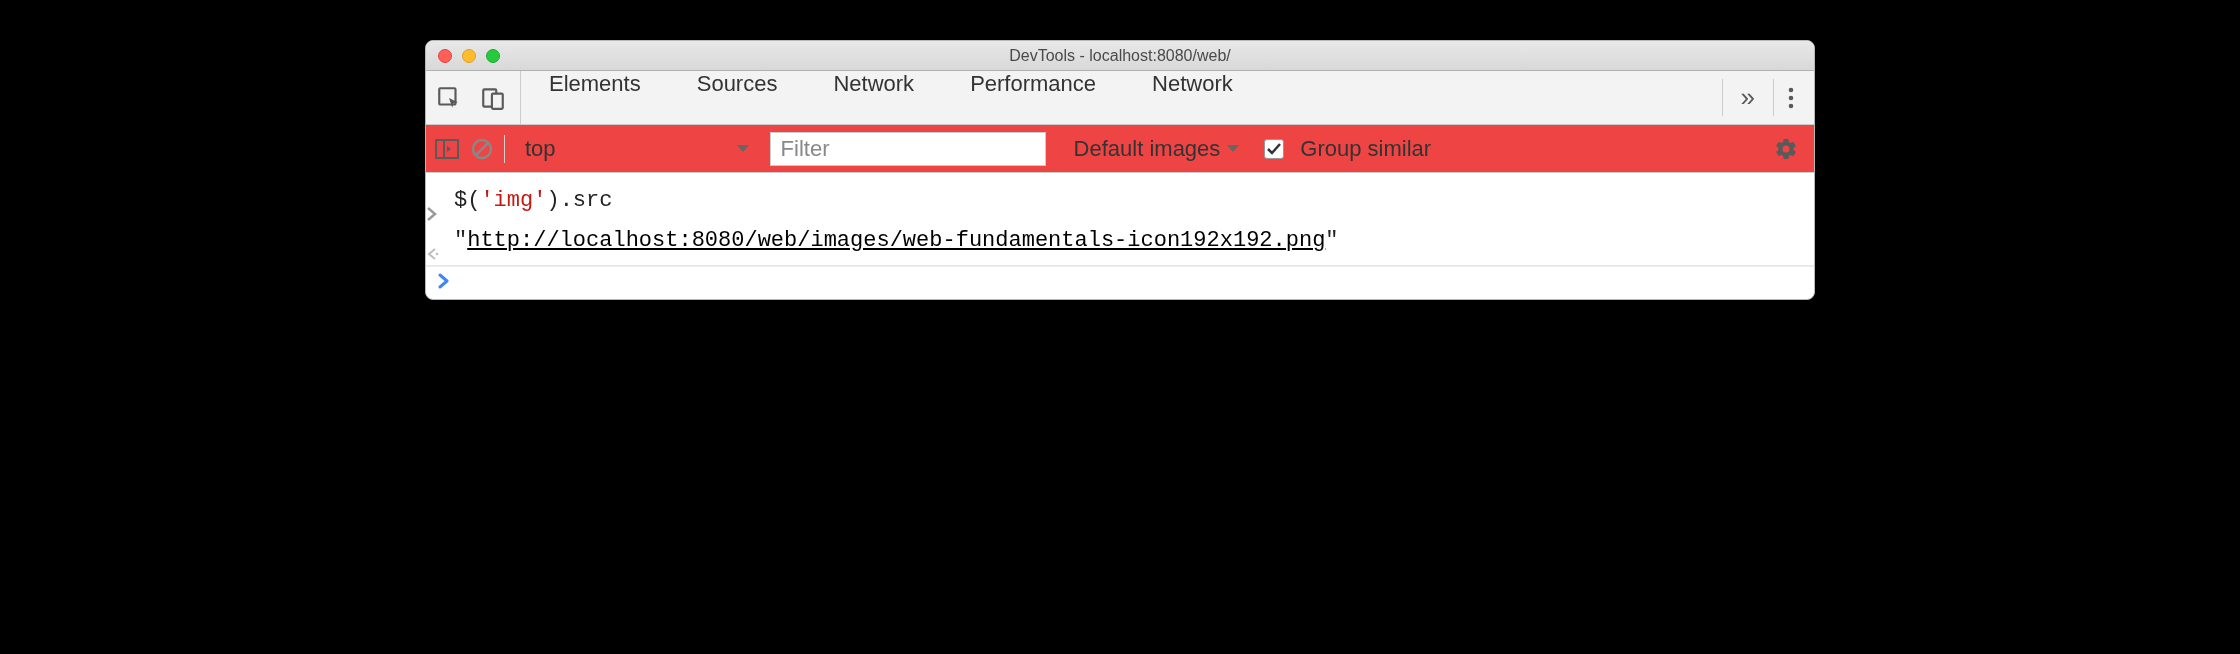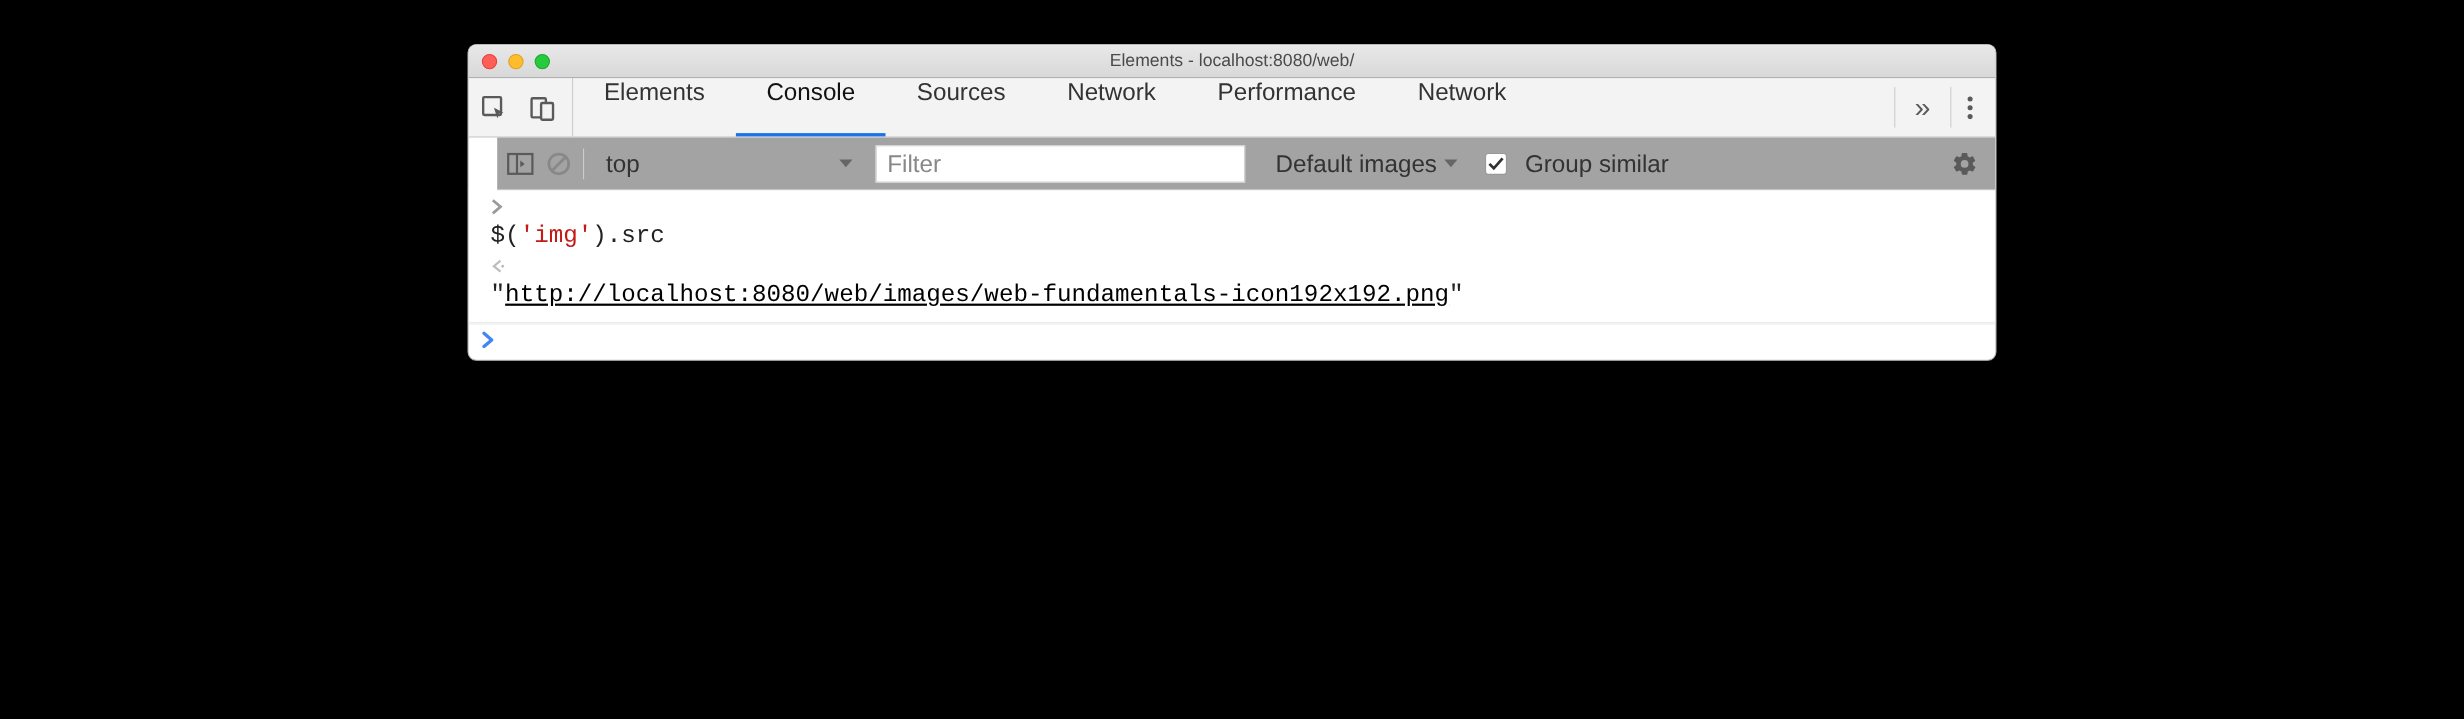--- a/index.html
+++ b/index.html
@@ -92,39 +92,38 @@
   }
   .kebab {
     padding: 0 14px;
     cursor:pointer;
     color:#5a5a5a;
     font-size:22px;
     display:flex;align-items:center;
   }
   .toolbar {
     height: 48px;
-    background:#a3a3a3;
+    background:#ef4444;
     border-bottom:1px solid #ccc;
     display:flex;
     align-items:center;
     padding: 0 8px;
     gap: 10px;
     font-size: 22px;
     color:#333;
-    margin-left:26px;
   }
   .toolbar .sep { width:1px; height:28px; background:#ccc; }
   .context-select {
     display:flex; align-items:center; gap: 180px;
     padding: 0 10px;
     cursor:pointer;
   }
   .context-select .caret { color:#666; }
   .filter-input {
-    width: 336px;
+    width: 276px;
     height: 34px;
     border:1px solid #ccc;
     background:#fff;
     font-size:22px;
     padding: 0 10px;
     color:#555;
   }
   .filter-input::placeholder{color:#888;}
   .level-select { display:flex; align-items:center; gap:6px; cursor:pointer; margin-left:18px;}
   .checkbox {
@@ -135,26 +134,25 @@
   .checkbox svg{width:16px;height:16px;}
   .group-label{margin-left:6px;}
   .gear{margin-left:auto; padding:0 8px; color:#5a5a5a; cursor:pointer;}
   .console-body{
     background:#fff;
     padding: 8px 0 4px 0;
     border-bottom:1px solid #e5e5e5;
   }
   .row{
     display:flex;
-    align-items:flex-start;
+    align-items:flex-end;
     font-family: Menlo, Consolas, "Courier New", monospace;
     font-size:22px;
     line-height:40px;
-    padding: 0 20px;
-    flex-direction: column;
+    padding: 0 0;
   }
   .gutter{
     width:22px; text-align:center;
     color:#8a8a8a;
     flex-shrink:0;
     margin-right:6px;
   }
   .gutter.prompt-blue{color:#4285f4;font-weight:bold;}
   .code .fn{color:#222;}
   .code .paren{color:#222;}
@@ -173,44 +171,41 @@
 <body>
 
 <div class="window">
 
   <div class="titlebar">
     <div class="traffic-lights">
       <div class="traffic-light tl-close"></div>
       <div class="traffic-light tl-min"></div>
       <div class="traffic-light tl-max"></div>
     </div>
-    <div class="title-text">Elements - localhost:8080/web/</div>
+    <div class="title-text">DevTools - localhost:8080/web/</div>
   </div>
 
   <div class="tabbar">
     <div class="tabbar-left">
       <span class="icon-btn">
         <svg width="26" height="26" viewBox="0 0 24 24" fill="none" stroke="#5a5a5a" stroke-width="2">
           <rect x="3" y="3" width="15" height="15" rx="1"></rect>
           <path d="M12 12 L20 16 L16 17 L15 21 Z" fill="#5a5a5a" stroke="none"></path>
         </svg>
       </span>
       <span class="icon-btn">
         <svg width="26" height="26" viewBox="0 0 24 24" fill="none" stroke="#5a5a5a" stroke-width="2">
           <rect x="3" y="4" width="12" height="16" rx="1"></rect>
           <rect x="11" y="8" width="10" height="14" rx="1" fill="#f3f3f3"></rect>
         </svg>
       </span>
     </div>
     <div class="tabs">
       <div class="tab">
           <span>Elements</span>
-        </div>
-      <div class="tab active">
-          <span>Console</span>
         </div>
       <div class="tab">
           <span>Sources</span>
         </div>
       <div class="tab">
           <span>Network</span>
         </div>
       <div class="tab">
           <span>Performance</span>
         </div>

